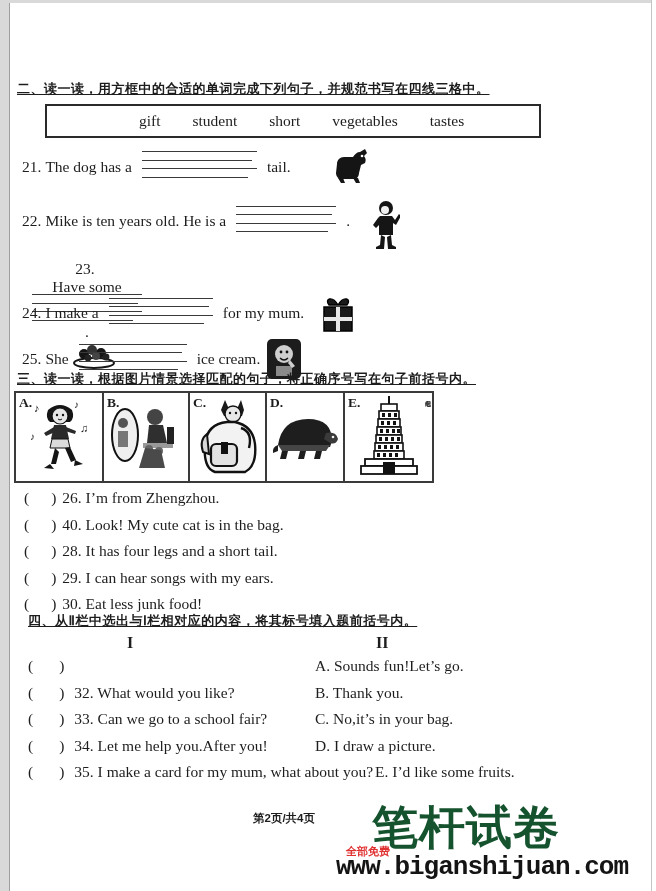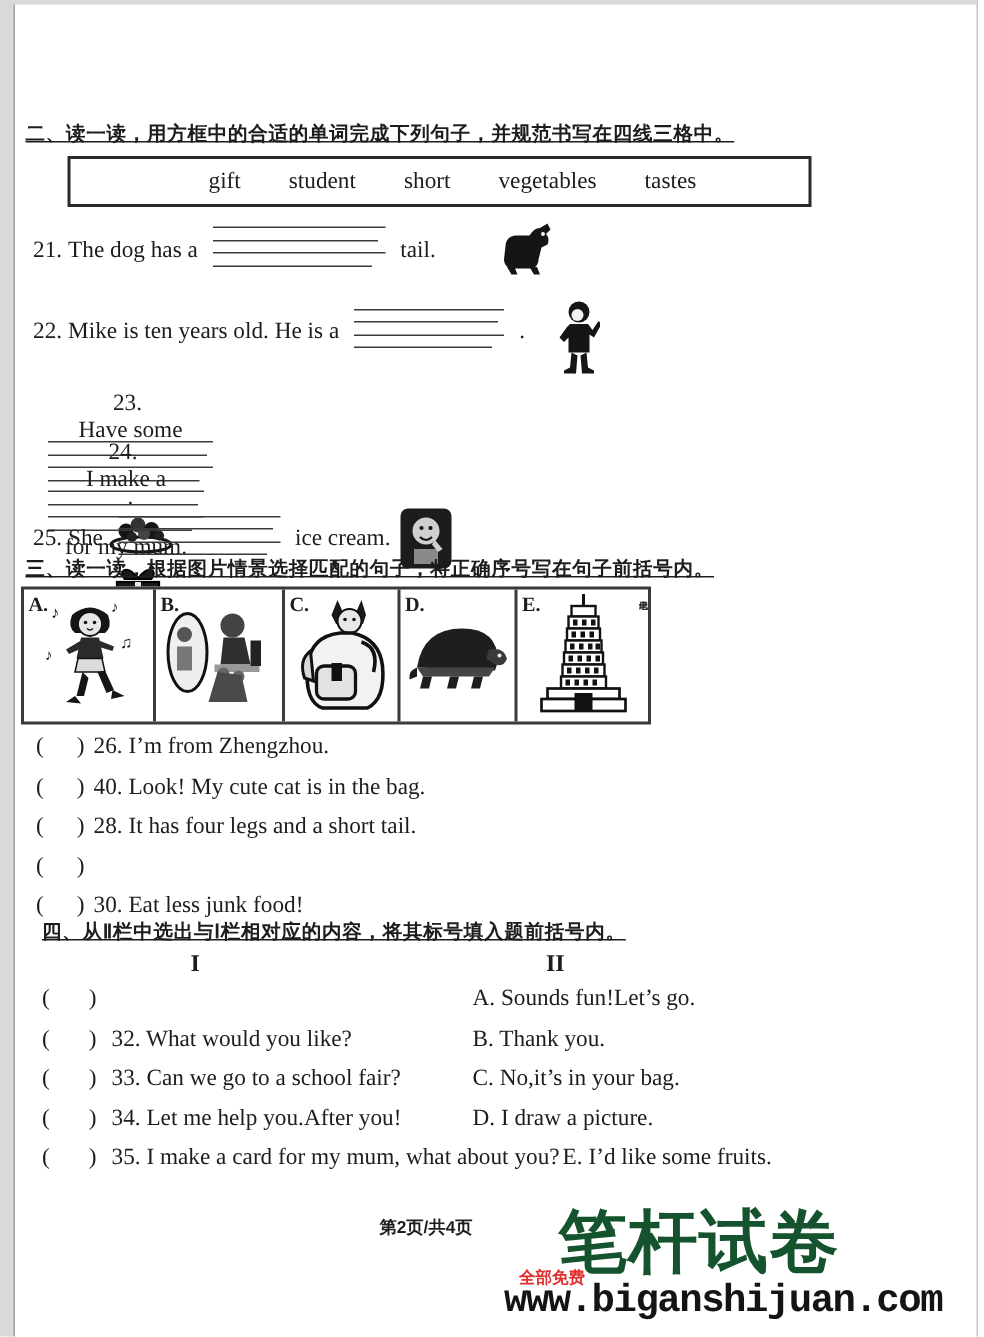--- a/index.html
+++ b/index.html
@@ -132,21 +132,21 @@
     <ellipse cx="22" cy="22" rx="20" ry="5" fill="none" stroke="#151515" stroke-width="2"></ellipse>
     <circle cx="12" cy="13" r="5" fill="#151515"></circle>
       <circle cx="20" cy="9" r="5" fill="#333"></circle>
     <circle cx="29" cy="12" r="5" fill="#151515"></circle>
       <circle cx="24" cy="15" r="4" fill="#444"></circle>
     <circle cx="34" cy="16" r="3.4" fill="#222"></circle>
       <circle cx="16" cy="17" r="3.4" fill="#222"></circle>
   </svg>
 </div>
 
-<div class="abs q-row" style="left:22px;top:293px;flex-direction:column;">
+<div class="abs q-row" style="left:22px;top:293px;">
   <span class="qnum">24.</span>
   <span>I make a</span>
   <span class="lines4" style="width:104px;">
       <i></i>
       <i></i>
       <i></i>
       <i></i>
     </span>
   <span>for my mum.</span>
   <svg class="clipart" style="margin-left:16px;" width="36" height="40" viewBox="0 0 36 40">
@@ -306,33 +306,34 @@
       <span class="pgap" style="width:22px;"></span>
       <span>)</span>
       <span class="pgap" style="width:6px;"></span>
     <span>28. It has four legs and a short tail.</span>
   </div>
   <div class="br-row">
     <span>(</span>
       <span class="pgap" style="width:22px;"></span>
       <span>)</span>
       <span class="pgap" style="width:6px;"></span>
+    <span>29. I can hear songs with my ears.</span>
   </div>
   <div class="br-row">
     <span>(</span>
       <span class="pgap" style="width:22px;"></span>
       <span>)</span>
       <span class="pgap" style="width:6px;"></span>
     <span>30. Eat less junk food!</span>
   </div>
 </div>
 
 <div class="abs zh sec-title" style="left:28px;top:612px;">四、从Ⅱ栏中选出与Ⅰ栏相对应的内容，将其标号填入题前括号内。</div>
 <div class="abs colhead" style="left:127px;top:634px;">I</div>
-<div class="abs colhead" style="left:364px;top:634px;">II</div>
+<div class="abs colhead" style="left:376px;top:634px;">II</div>
 
 <div class="abs match-list">
   <div class="match-row">
     <span class="match-left">
         <span>(</span>
         <span class="wide-gap"></span>
         <span>)</span>
         <span class="after-paren"></span>
       </span>
     <span class="match-right">A. Sounds fun!Let’s go.</span>

